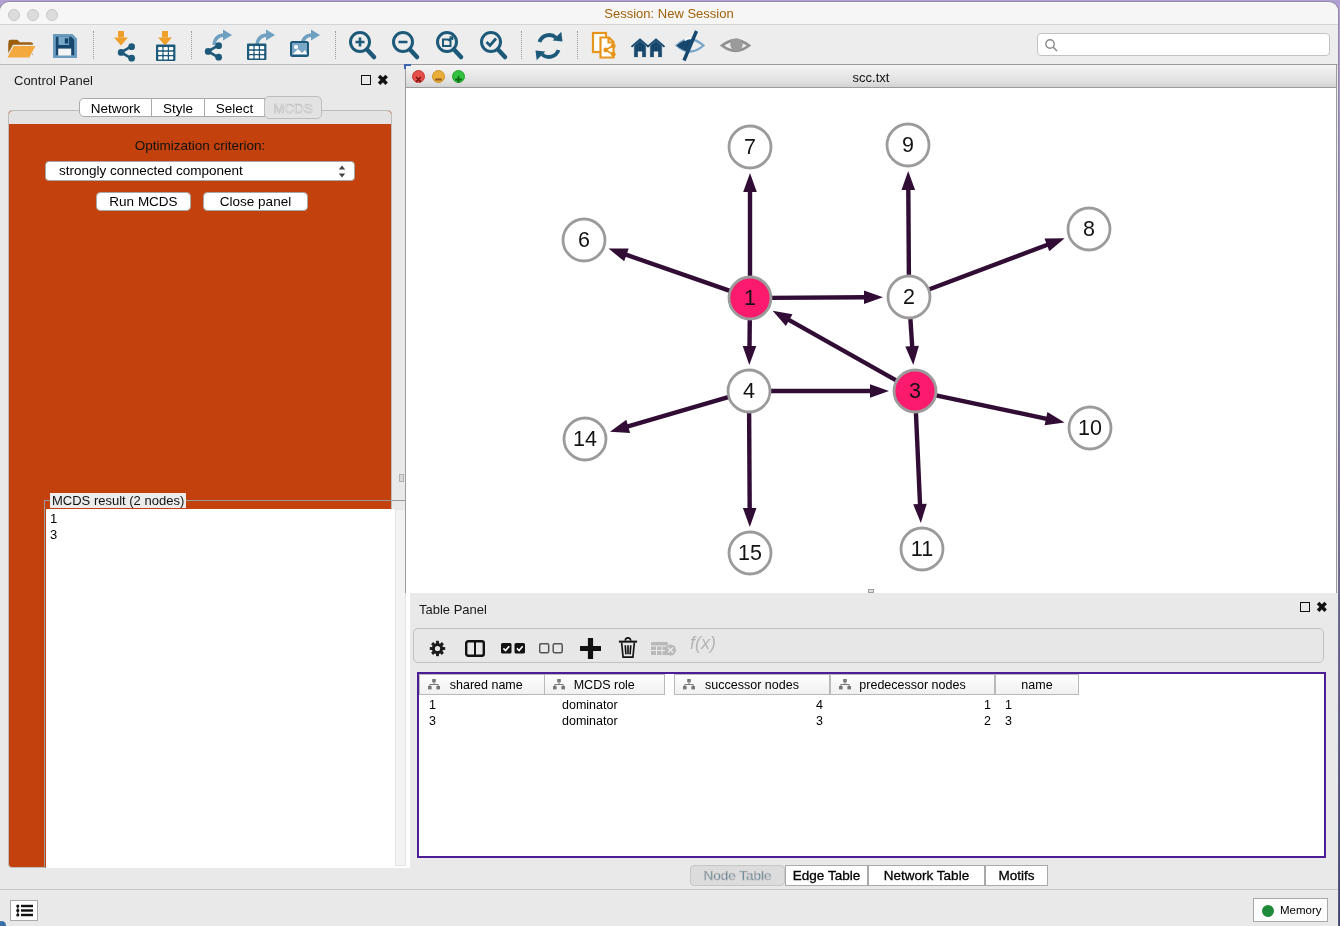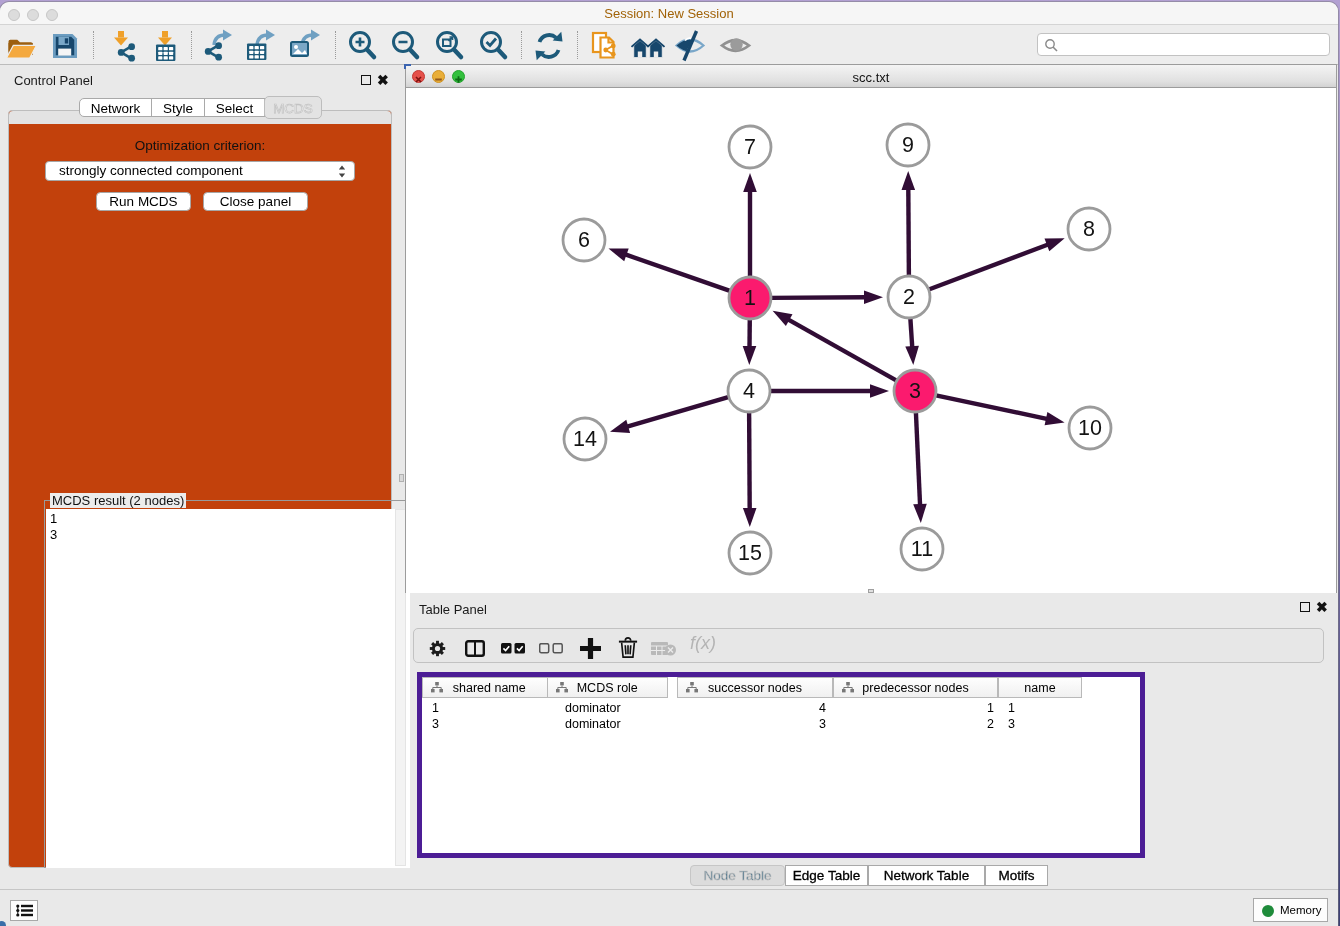--- a/index.html
+++ b/index.html
@@ -35,21 +35,21 @@
 #vsplit-handle { position:absolute; left:399px; top:472px; width:5px; height:8px; background:#d8d8d8; border:1px solid #b0b0b0; }
 
 #netwin { position:absolute; left:405px; top:62px; width:932px; height:529px; border:1px solid #9c9c9c; border-bottom:none; background:#fff; }
 #netwin-tb { position:absolute; left:0; top:0; width:100%; height:23px; background:linear-gradient(#f4f4f4, #e0e0e0 75%, #d2d2d2); border-bottom:1px solid #9c9c9c; }
 #netwin-title { position:absolute; width:100%; text-align:center; top:5px; font-size:13px; color:#111; }
 .mtl { position:absolute; top:4.5px; width:13px; height:13px; border-radius:50%; }
 #graph-svg { position:absolute; left:0px; top:23px; }
 
 #tp-title { position:absolute; left:419px; top:600px; font-size:13px; color:#1a1a1a; }
 #tp-toolbar { position:absolute; left:413px; top:626px; width:911px; height:35px; background:#e7e7e7; border:1px solid #c2c2c2; border-radius:5px; }
-#tp-table { position:absolute; left:417px; top:670px; width:728px; height:186px; background:#fff; border:5px solid #4c1d95; }
+#tp-table { position:absolute; left:417px; top:670px; width:909px; height:186px; background:#fff; border:2px solid #4c1d95; }
 .th { position:absolute; top:0; height:21px; padding-top:3px !important; background:linear-gradient(#fefefe,#f0f0f0); border:1px solid #b9b9b9; font-size:12.5px; color:#000; text-align:center; padding-top:2px; }
 .td { position:absolute; font-size:12.5px; color:#000; }
 .tabb { position:absolute; top:863px; height:21px; background:#fff; border:1px solid #a9a9a9; font-size:13.5px; -webkit-text-stroke:0.3px #000; color:#000; text-align:center; padding-top:2px; }
 .tabbsel { background:#dcdcdc; border:1px solid #c6c6c6; border-radius:4px; color:#0c4a6e; -webkit-text-stroke:0.75px #c2c2c2 !important; }
 
 #statusbar { position:absolute; left:0; top:887px; width:1338px; height:37px; background:#e9e9e9; border-top:1px solid #c6c6c6; }
 #list-btn { position:absolute; left:10px; top:10px; width:28px; height:21px; background:#fdfdfd; border:1px solid #a8a8a8; }
 #mem-btn { position:absolute; right:10px; top:8px; width:75px; height:24px; background:#fdfdfd; border:1px solid #a8a8a8; font-size:11.5px; color:#000; }
 </style>
 </head>

